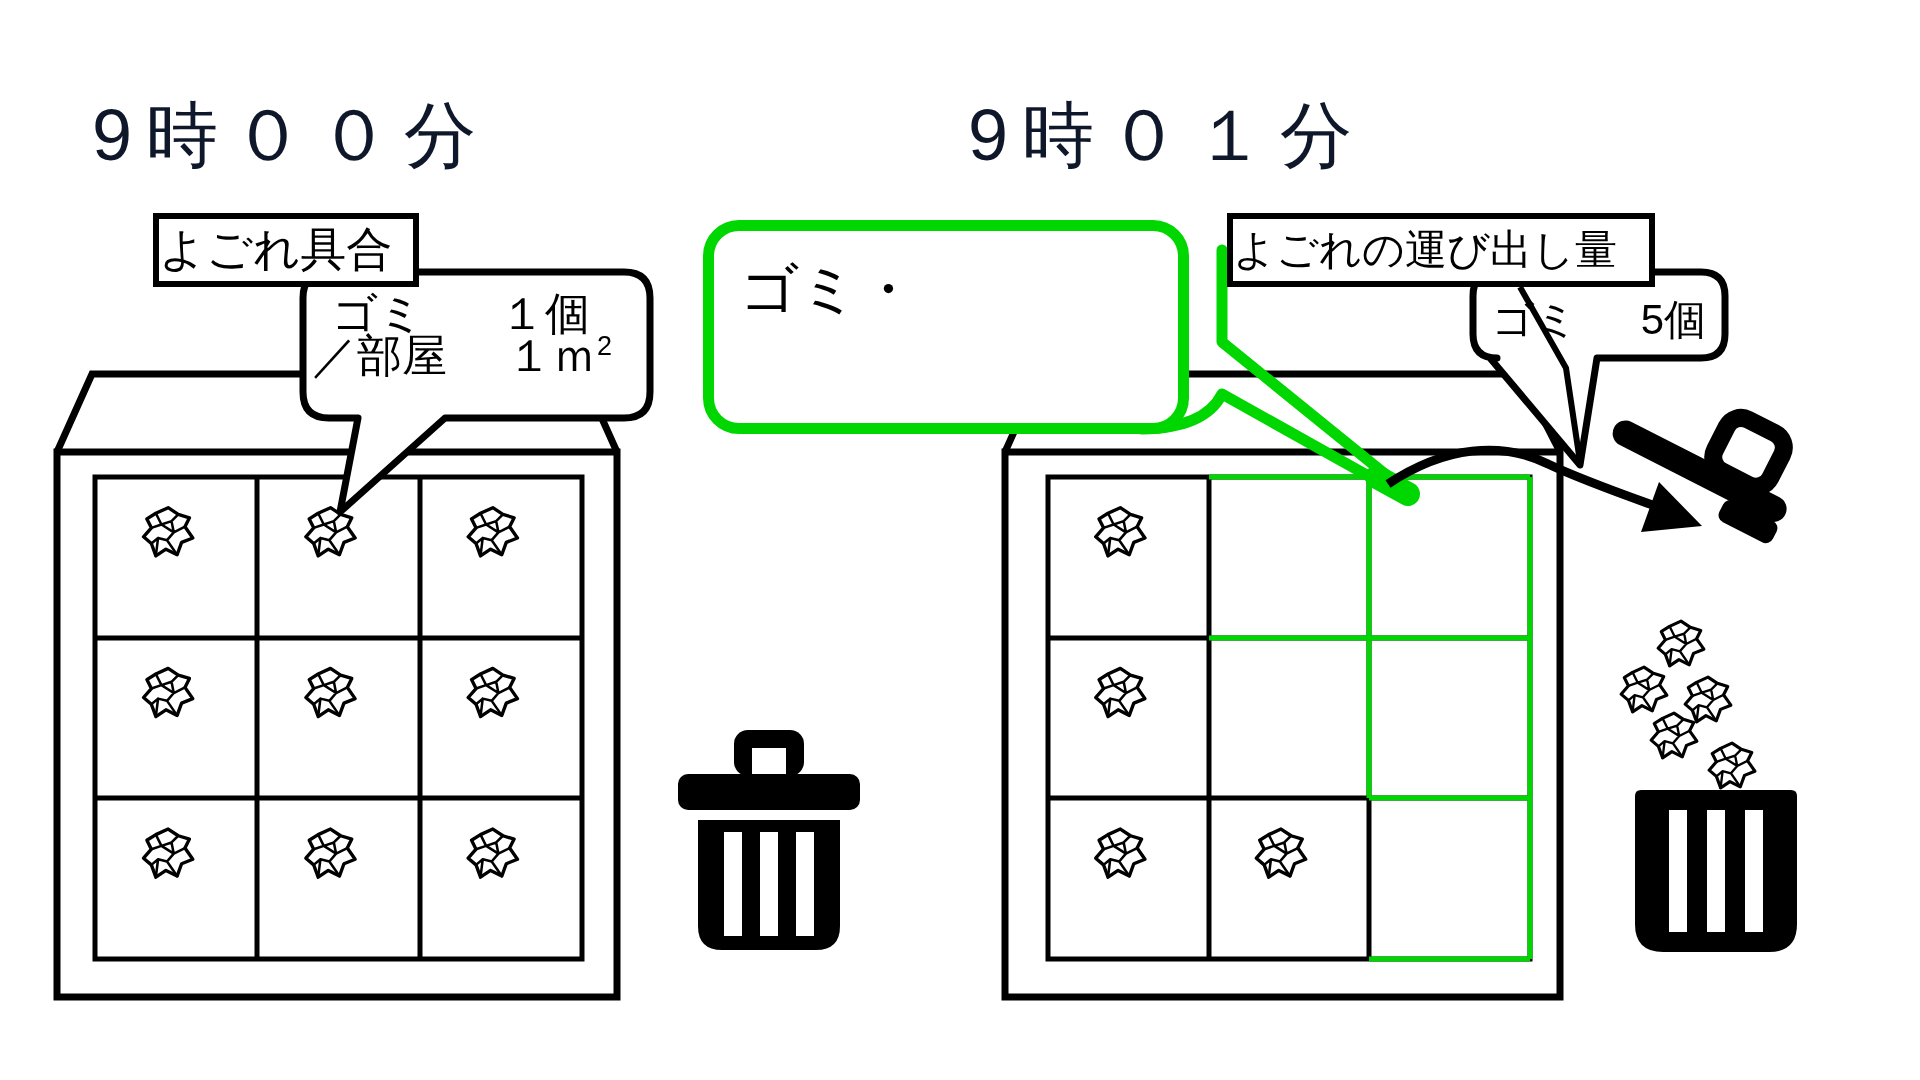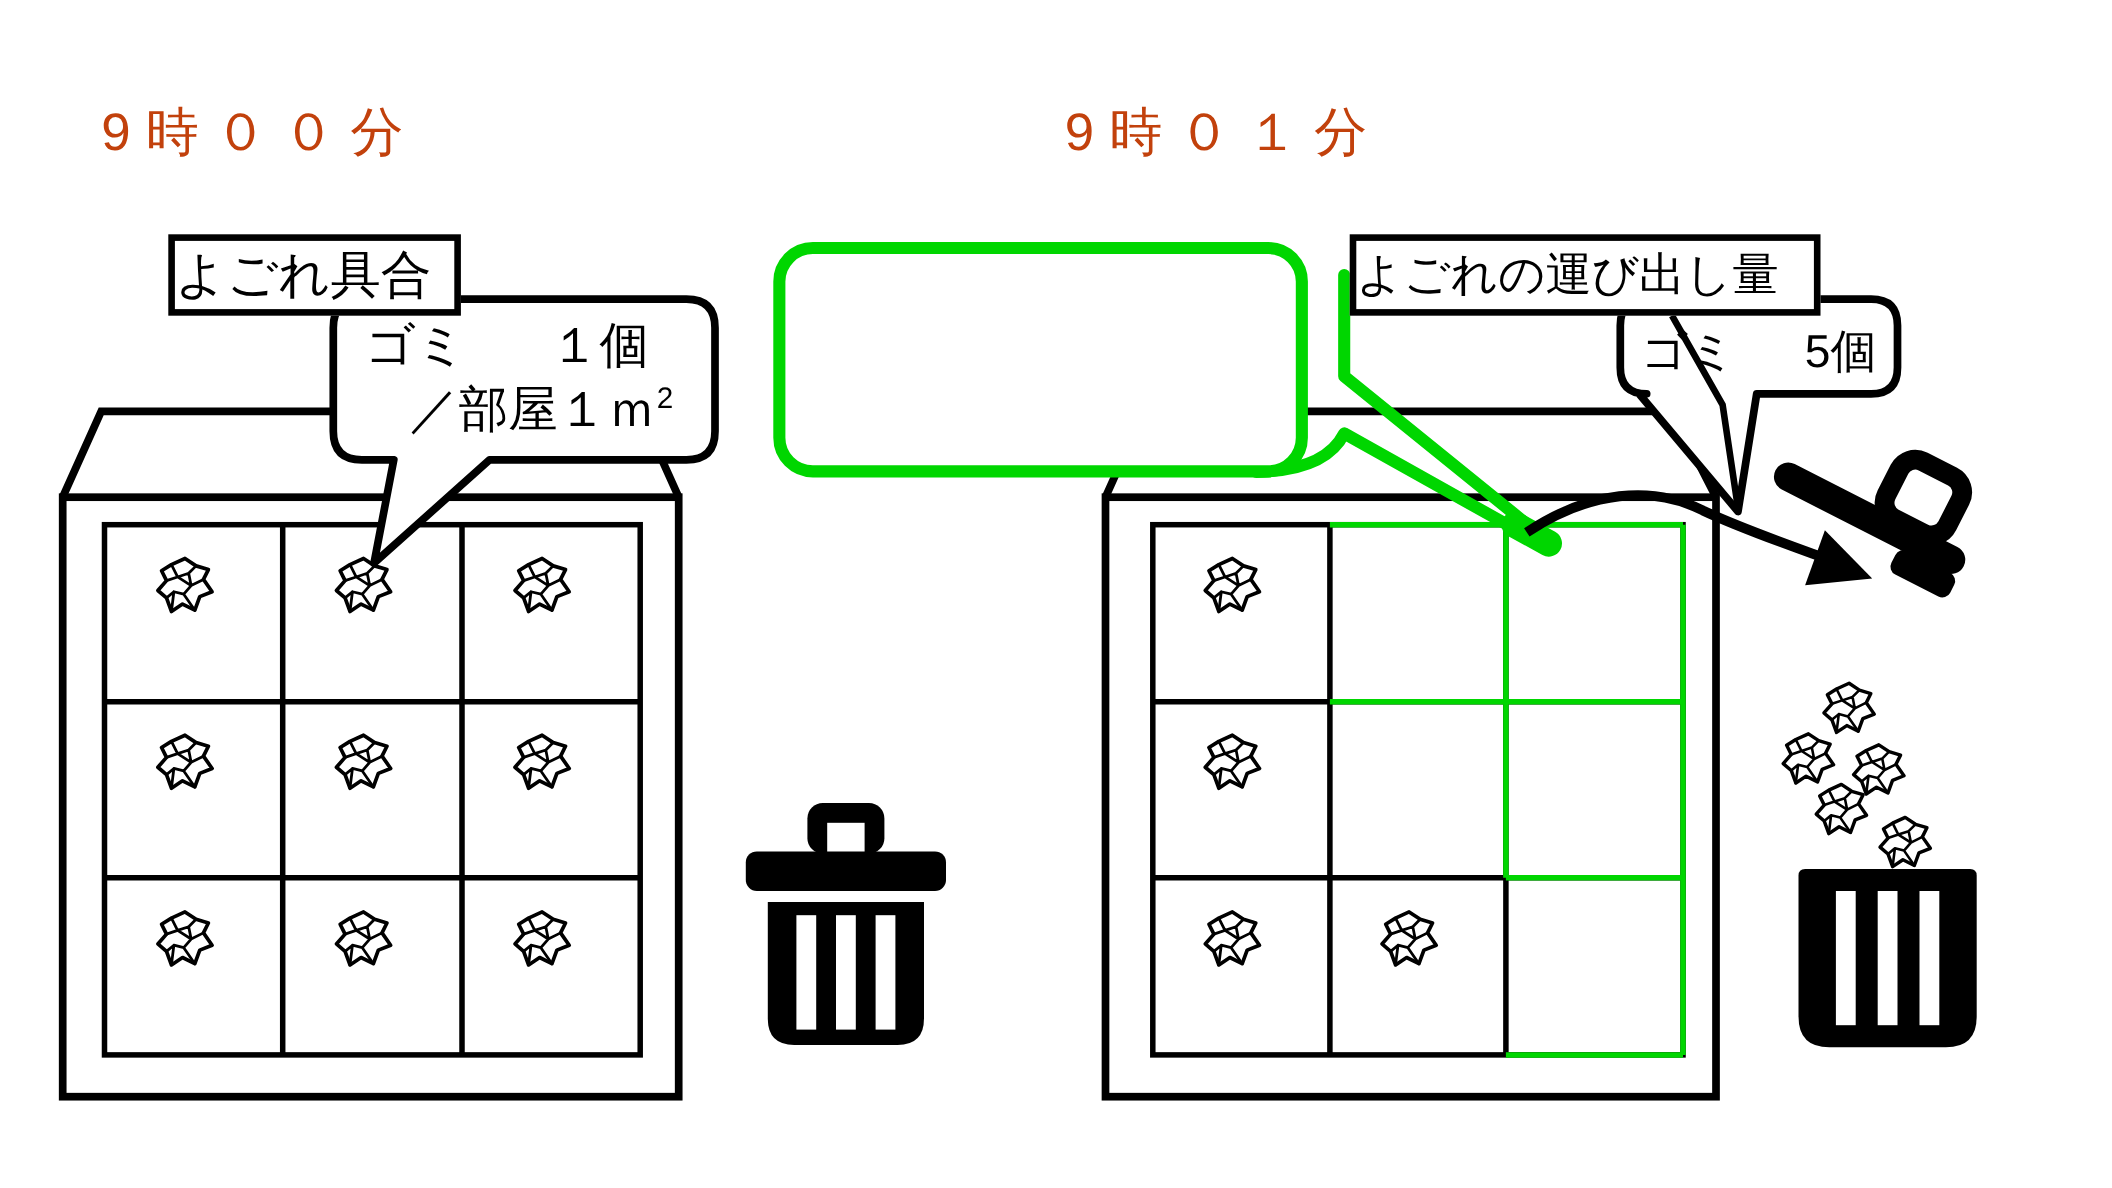--- a/index.html
+++ b/index.html
@@ -2,36 +2,36 @@
 <html><head>
 <meta charset="utf-8">
 <style>
   html,body{margin:0;padding:0;background:#ffffff;}
   body{
     width:1920px;height:1080px;position:relative;overflow:hidden;
     font-family:"Liberation Sans","DejaVu Sans",sans-serif;color:#000;
   }
   .abs{position:absolute;}
   .title{
-    font-size:48px;letter-spacing:14px;white-space:nowrap;color:#c2410c;
+    font-size:72px;letter-spacing:14px;white-space:nowrap;color:#0f172a;
   }
   .label-box{
     background:#fff;border:6px solid #000;display:flex;align-items:center;
     justify-content:flex-start;white-space:nowrap;box-sizing:border-box;z-index:6;
   }
   #label-box-1{left:153px;top:213px;width:266px;height:74px;font-size:46px;}
   #label-box-2{left:1215px;top:213px;width:428px;height:74px;font-size:42px;margin-left:12px;}
   .green-callout{
     left:703px;top:220px;width:486px;height:214px;box-sizing:border-box;
     border:11px solid var(--green);border-radius:36px;background:#fff;
     font-size:58px;line-height:1.5;padding:14px 0 0 26px;z-index:5;white-space:nowrap;
   }
   .bubble-text{z-index:7;display:flex;justify-content:space-between;white-space:nowrap;}
   #bubble1-line1{left:332px;top:284px;width:258px;font-size:45px;}
-  #bubble1-line2{left:312px;top:342px;width:300px;font-size:45px;justify-content:flex-end;}
+  #bubble1-line2{left:312px;top:326px;width:300px;font-size:45px;}
   #bubble2-line{left:1492px;top:292px;width:214px;font-size:42px;}
   sup{font-size:60%;}
 </style>
 </head>
 <body>
 
 <svg class="abs" style="left:0;top:0;" width="1920" height="1080" viewBox="0 0 1920 1080">
   <defs>
     <symbol id="paper" viewBox="0 0 100 100">
       <path d="M28,16 L50,6 L68,18 L88,24 L80,40 L94,60 L74,68 L66,90 L46,80 L28,92 L20,70 L6,58 L20,42 L12,26 Z" fill="#fff" stroke="#000" stroke-width="6" stroke-linejoin="round"></path>
@@ -141,20 +141,21 @@
 <div id="bubble1-line1" class="abs bubble-text">
   <span>ゴミ</span>
   <span>１個</span>
 </div>
 <div id="bubble1-line2" class="abs bubble-text">
   <span>／部屋</span>
   <span><span>１ｍ</span><sup>2</sup></span>
 </div>
 
 <div class="abs green-callout" style="--green:#00d600;">
+  <div>ゴミ・</div>
 </div>
 
 <div id="label-box-2" class="abs label-box">
   <span>よごれの運び出し量</span>
 </div>
 
 <div id="bubble2-line" class="abs bubble-text">
   <span>ゴミ</span>
   <span>5個</span>
 </div>

